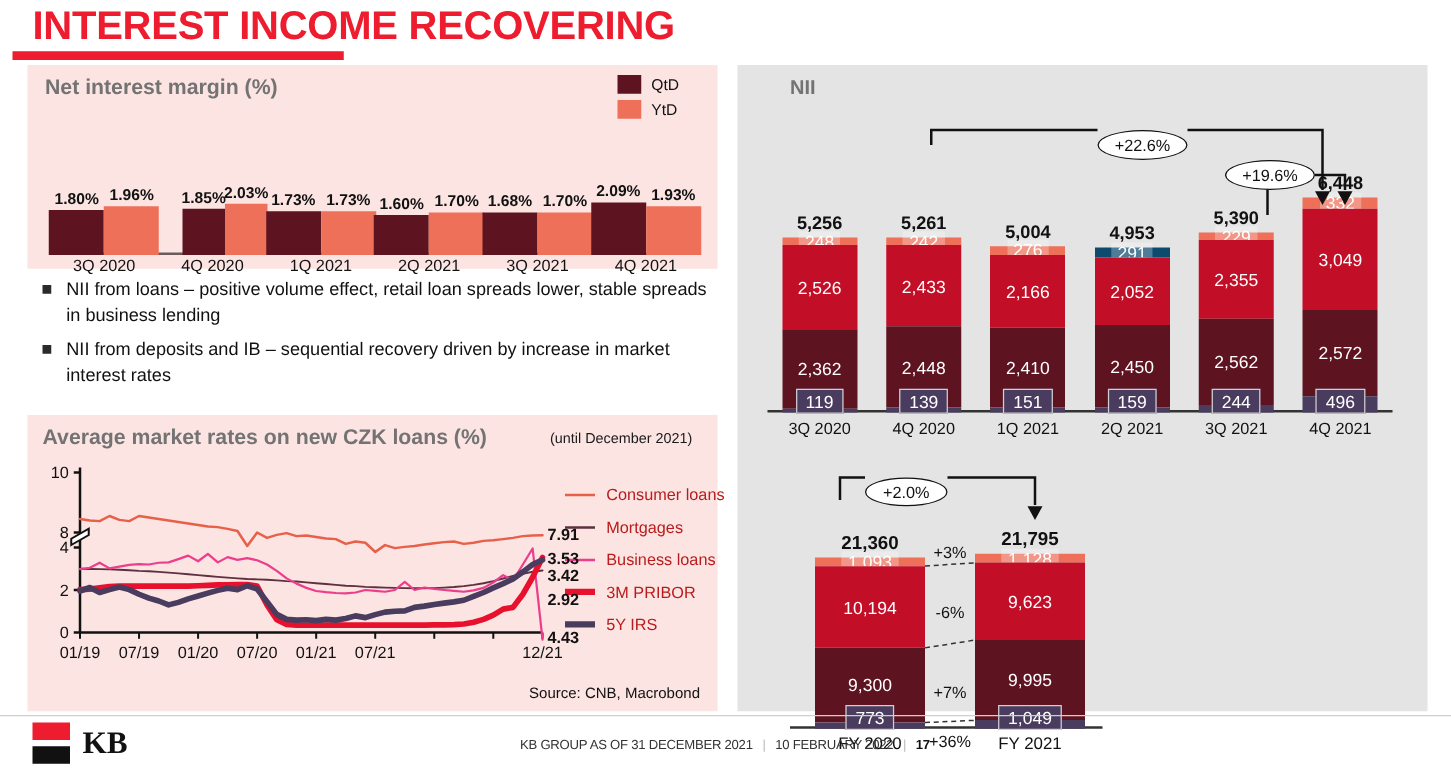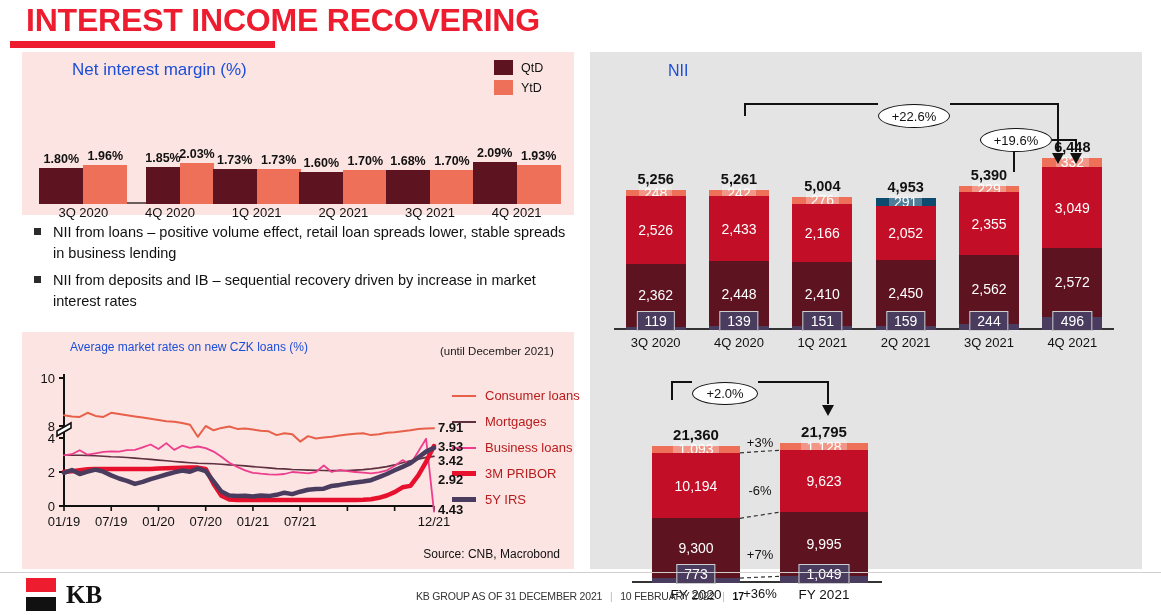--- a/index.html
+++ b/index.html
@@ -25,24 +25,24 @@
   
   .panel { position: absolute; }
   .panel-pink { background: #FBE4E2; }
   .panel-gray { background: #E4E4E4; }
 
   #nim-panel   { left: 22px;  top: 52px;  width: 552px; height: 163px; }
   #line-panel  { left: 22px;  top: 332px; width: 552px; height: 237px; }
   #right-panel { left: 590px; top: 52px;  width: 552px; height: 517px; }
 
   .panel-title {
-    position: absolute; font-weight: normal; color: #1d4ed8; margin-left: 36px;
+    position: absolute; font-weight: bold; color: #737373;
   }
   #nim-title  { left: 14px; top: 8px;  font-size: 17px; }
-  #line-title { left: 12px; top: 8px;  font-size: 12px; }
+  #line-title { left: 12px; top: 8px;  font-size: 17px; }
   #line-note  { position:absolute; left: 418px; top: 13px; font-size: 11.5px; color:#1a1a1a; }
   #nii-title  { left: 42px; top: 10px; font-size: 16px; }
 
   
   .nim-legend { position: absolute; left: 472px; top: 8px; }
   .nim-legend .row { display: flex; align-items: center; margin-bottom: 5px; }
   .nim-legend .sw { width: 19px; height: 15px; margin-right: 8px; }
   .nim-legend .lb { font-size: 12.5px; color: #111; }
 
   

